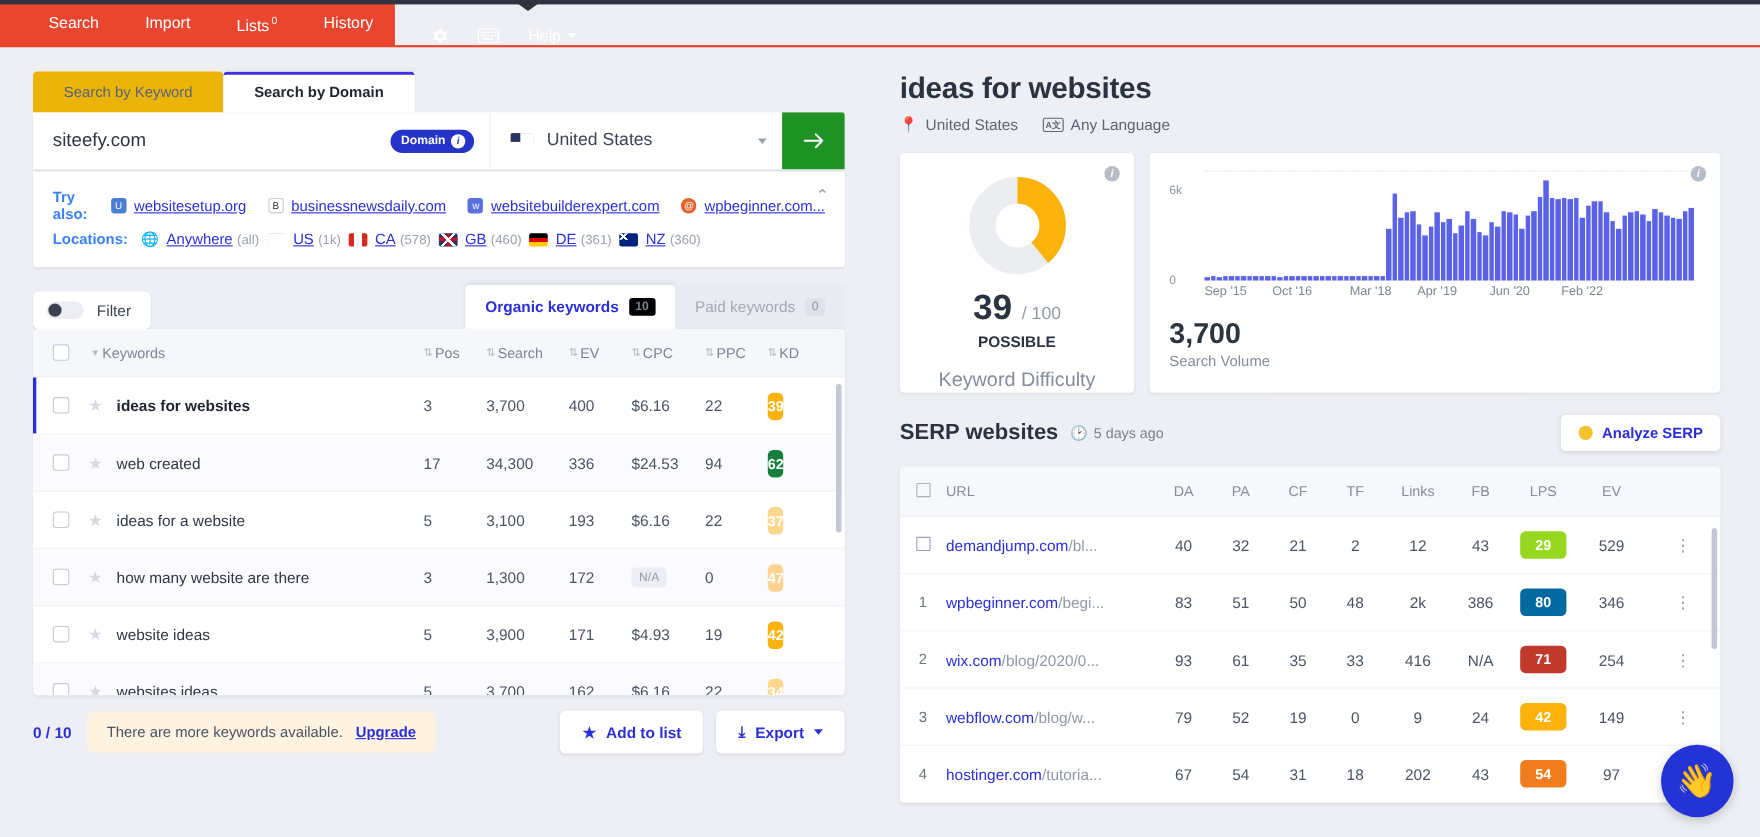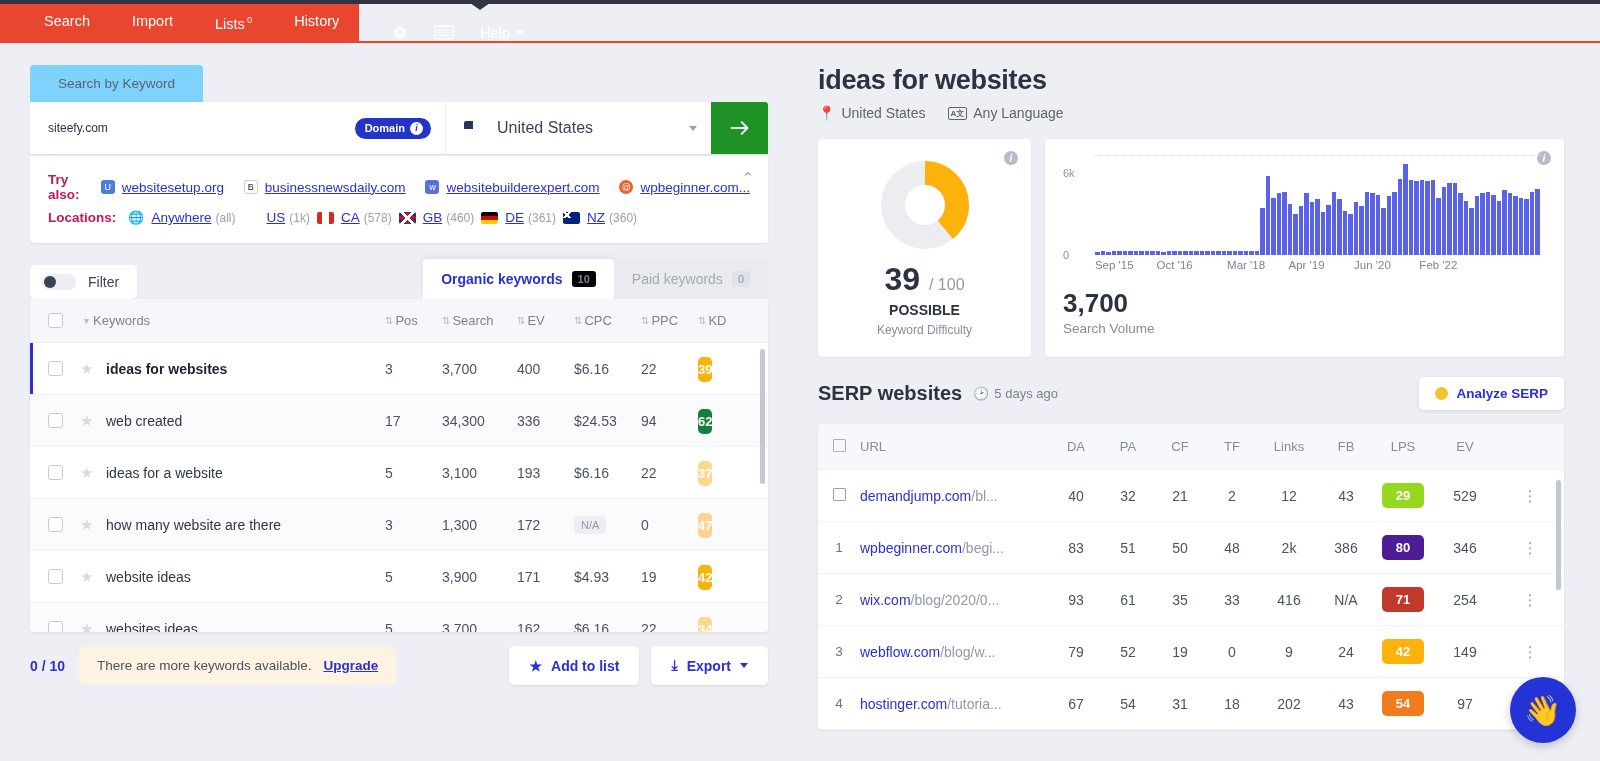--- a/index.html
+++ b/index.html
@@ -33,30 +33,30 @@
   .topstrip{position:absolute;left:0;right:0;top:0;height:4px;background:#2f3440;}
 
   
   .wrap{ display:flex; height:718px; }
   .left{ width:786px; padding:22px 18px 0 30px; position:relative;}
   .right{ flex:1; padding:22px 36px 0 32px; background:#edeff4;}
 
   
   .tabs{ display:flex; }
   .tab{
-    background:#7dd3fc; color:#5b6372; font-size:13.5px; padding:11px 28px;
+    background:#eab308; color:#5b6372; font-size:13.5px; padding:11px 28px;
     border-radius:4px 4px 0 0; cursor:pointer;
   }
   .tab.active{
     background:#fff; color:#1f2430; font-weight:bold; border-top:3px solid #3b2fe0;
     padding-top:8px; box-shadow:0 -2px 4px rgba(0,0,0,.04);
   }
   .searchrow{ display:flex; background:#fff; border-radius:0 3px 0 0; overflow:hidden; box-shadow:0 1px 2px rgba(0,0,0,.08);}
   .qbox{ flex:1; display:flex; align-items:center; padding:0 14px 0 18px; height:52px; position:relative;}
-  .qbox input{ border:0; outline:0; font-size:12px; color:#2d3341; flex:1; font-family:inherit;}
+  .qbox input{ border:0; outline:0; font-size:17px; color:#2d3341; flex:1; font-family:inherit;}
   .dombadge{
     background:#2433c8; color:#fff; font-size:11px; font-weight:bold; border-radius:11px;
     padding:4px 8px 4px 10px; display:flex; align-items:center; gap:5px;
   }
   .dombadge .i{
     width:13px;height:13px;border-radius:50%;background:#fff;color:#2433c8;
     font-size:9px;font-weight:bold;display:flex;align-items:center;justify-content:center;font-style:italic;
   }
   .cbox{ width:266px; border-left:1px solid #eceef3; display:flex; align-items:center; padding:0 14px 0 18px; gap:12px; cursor:pointer;}
   .cbox .nm{ font-size:16px; color:#3b4453; flex:1;}
@@ -69,21 +69,21 @@
   }
   .flag-us:before{content:"";position:absolute;left:0;top:0;width:9px;height:7.5px;background:#2a3560;}
   .gobtn{ width:57px; background:#1f9226; display:flex;align-items:center;justify-content:center;color:#fff;font-size:19px;cursor:pointer;}
 
   
   .tryalso{
     background:#fff; border-radius:0 0 3px 3px; margin-top:2px; padding:12px 18px 14px;
     box-shadow:0 1px 2px rgba(0,0,0,.07); position:relative;
   }
   .trow{ display:flex; align-items:center; gap:7px; font-size:13px; padding:4px 0; flex-wrap:nowrap;}
-  .trow .lbl{ font-weight:bold; color:#be185d; margin-right:5px; font-size:13.5px;}
+  .trow .lbl{ font-weight:bold; color:#3b82f6; margin-right:5px; font-size:13.5px;}
   .trow a{ color:#2b2fd6; text-decoration:underline; font-size:13.5px; white-space:nowrap;}
   .trow .cnt{ color:#9aa1ae; font-size:12px; margin-left:-3px;}
   .trow .sep{ width:8px; display:inline-block;}
   .fav{width:14px;height:14px;border-radius:3px;display:inline-block;flex:none;font-size:9px;color:#fff;text-align:center;line-height:14px;}
   .chevup{position:absolute;right:14px;top:13px;color:#9aa1ae;font-size:15px;cursor:pointer;}
   .fl{width:17px;height:12px;border-radius:2px;display:inline-block;flex:none;}
 
   
   .midrow{ display:flex; align-items:flex-end; margin-top:16px; }
   .filterbox{
@@ -141,21 +141,21 @@
   .langicon{border:1.5px solid #5d6472;border-radius:2px;font-size:8px;padding:0 2px;line-height:11px;font-weight:bold;}
 
   .cards{ display:flex; gap:14px; margin-top:18px;}
   .card{ background:#fff;border-radius:4px; box-shadow:0 1px 3px rgba(0,0,0,.07); position:relative;}
   .kdcard{ width:213px; height:218px; display:flex;flex-direction:column;align-items:center; padding-top:22px;}
   .infoi{position:absolute;right:13px;top:12px;width:14px;height:14px;border-radius:50%;background:#b7bcc7;color:#fff;font-size:10px;font-weight:bold;font-style:italic;display:flex;align-items:center;justify-content:center;cursor:pointer;}
   .donutwrap{width:88px;height:88px;position:relative;}
   .kdnum{ margin-top:14px; font-size:32px; font-weight:bold; color:#2b3240; line-height:1;}
   .kdnum small{font-size:16px;color:#9299a6;font-weight:normal;}
   .kdposs{ font-size:14px;font-weight:bold;color:#2b3240;margin-top:7px;}
-  .kdlabel{ font-size:12px;color:#858d9b;margin-top:5px;}
+  .kdlabel{ font-size:18px;color:#858d9b;margin-top:17px;}
 
   .svcard{ flex:1; height:218px; padding:16px 18px 0;}
   .chart{ position:relative; height:100px; margin-left:32px; margin-right:6px;}
   .bars{ position:absolute; left:0; right:0; bottom:0; height:100px; display:flex; align-items:flex-end; gap:1px;}
   .bar{ flex:1; background:#5a62e8; min-height:1px;}
   .axlabel{ position:absolute; left:-32px; font-size:11px; color:#8a919e;}
   .gridline{position:absolute;left:0;right:0;border-top:1px dotted #d8dbe2;}
   .xaxis{ display:flex; margin-left:32px; margin-right:6px; margin-top:4px; font-size:11.5px; color:#7d8492; position:relative; height:16px;}
   .xaxis span{ position:absolute; transform:translateX(-50%);}
   .svfoot{ display:flex; align-items:flex-end; margin-top:14px;}
@@ -225,20 +225,21 @@
     </span>
   </div>
 </div>
 
 <div class="wrap">
 
   <div class="left">
 
     <div class="tabs">
       <div class="tab">Search by Keyword</div>
+      <div class="tab active">Search by Domain</div>
     </div>
 
     <div class="searchrow">
       <div class="qbox">
         <input type="text" value="siteefy.com" style="">
         <span class="dombadge">
           <span>Domain</span>
           <span class="i">i</span>
         </span>
       </div>
@@ -636,21 +637,21 @@
           <div class="srow">
             <div class="c-rank">1</div>
             <div class="c-url">wpbeginner.com<span class="path">/begi...</span></div>
             <div class="c-n">83</div>
             <div class="c-n">51</div>
             <div class="c-n">50</div>
             <div class="c-n">48</div>
             <div class="c-links">2k</div>
             <div class="c-n">386</div>
             <div class="c-lps">
-              <span class="lps" style="background:#4c1d95">80</span>
+              <span class="lps" style="background:#0369a1">80</span>
             </div>
             <div class="c-ev">346</div>
             <div class="c-dots">⋮</div>
           </div>
           <div class="srow">
             <div class="c-rank">2</div>
             <div class="c-url">wix.com<span class="path">/blog/2020/0...</span></div>
             <div class="c-n">93</div>
             <div class="c-n">61</div>
             <div class="c-n">35</div>

